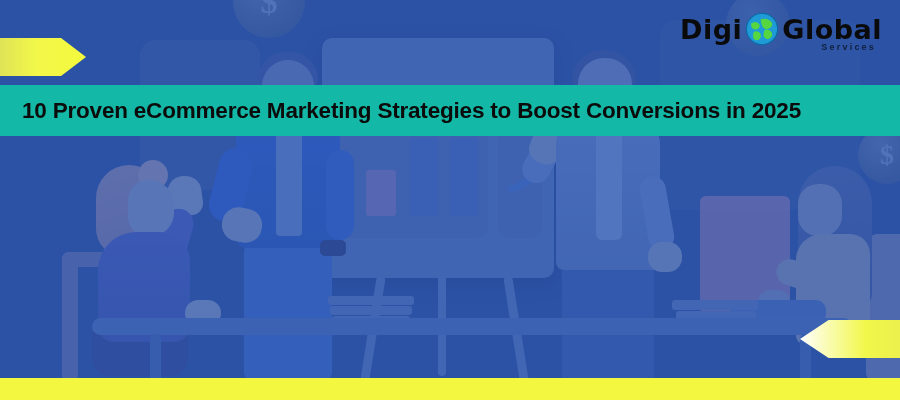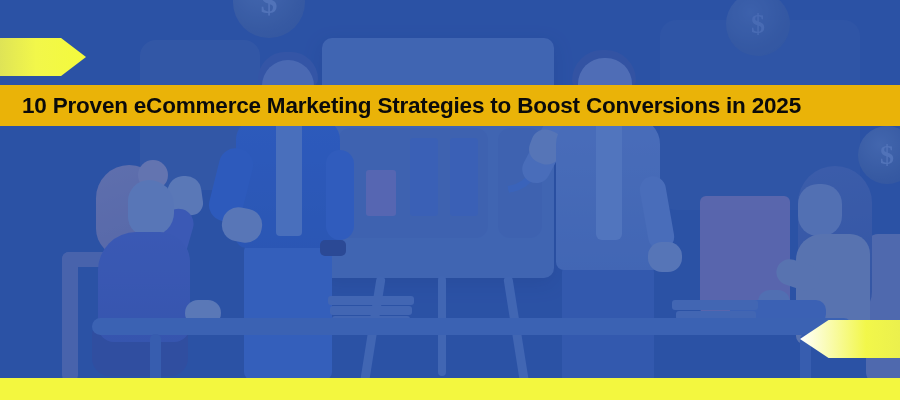--- a/index.html
+++ b/index.html
@@ -354,22 +354,22 @@
   .chevron-br {
     right: -10px; bottom: 42px; width: 110px;
     background: linear-gradient(270deg, #e9ee4e 0%, #f2f74a 40%, #ffffff 100%);
     clip-path: polygon(26% 0, 100% 0, 100% 100%, 26% 100%, 0 50%);
   }
 
   
   .title-band {
     position: absolute;
     left: 0; top: 85px;
-    width: 900px; height: 41px;
-    background: #eab308;
+    width: 900px; height: 51px;
+    background: #14b8a6;
     display: flex;
     align-items: center;
     box-sizing: border-box;
     padding-left: 22px;
   }
   .title-text {
     font-family: "Liberation Sans", sans-serif;
     font-weight: bold;
     font-size: 22.5px;
     letter-spacing: -0.2px;
@@ -508,14 +508,30 @@
 
   <div class="chevron chevron-tl"></div>
   <div class="chevron chevron-br"></div>
 
   <div class="title-band">
     <span class="title-text">10 Proven eCommerce Marketing Strategies to Boost Conversions in 2025</span>
   </div>
 
   <div class="bottom-band"></div>
 
+  <div class="logo">
+    <div class="logo-row">
+      <span class="logo-word">Digi</span>
+      <svg class="logo-globe" viewBox="0 0 100 100">
+        <circle cx="50" cy="50" r="46" fill="#1e9bd7"></circle>
+        <circle cx="50" cy="50" r="46" fill="none" stroke="#0d6ea8" stroke-width="3"></circle>
+        <path d="M18 34 q10 -8 20 -2 q8 5 4 13 q-5 9 -15 6 q-10 -3 -9 -17 z" fill="#56d63f"></path>
+        <path d="M46 22 q16 -6 28 4 q10 8 4 17 q-7 10 -19 6 q-8 -3 -10 -12 q-2 -9 -3 -15 z" fill="#56d63f"></path>
+        <path d="M26 58 q12 -4 18 4 q6 8 0 16 q-7 9 -16 3 q-8 -6 -2 -23 z" fill="#56d63f"></path>
+        <path d="M58 52 q14 -3 20 7 q5 9 -3 17 q-9 8 -17 0 q-7 -8 0 -24 z" fill="#56d63f"></path>
+        <ellipse cx="50" cy="50" rx="46" ry="46" fill="none" stroke="#0a5f93" stroke-width="2" opacity=".5"></ellipse>
+      </svg>
+      <span class="logo-word">Global</span>
+    </div>
+    <span class="logo-sub">Services</span>
+  </div>
 
 </div>
 
 </body></html>

